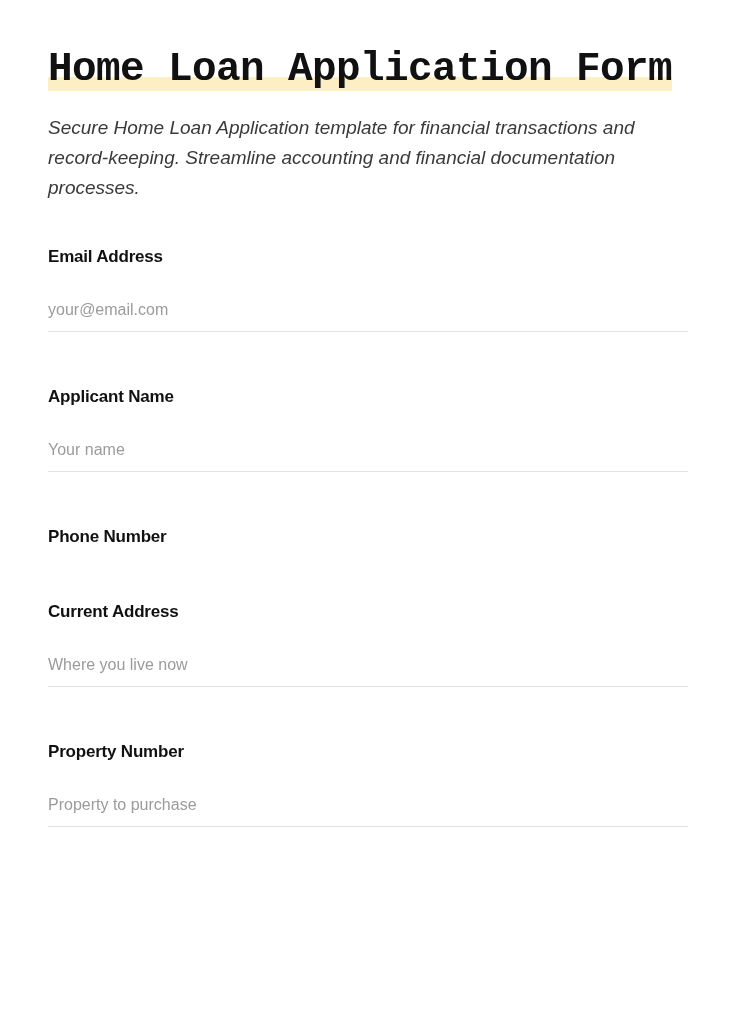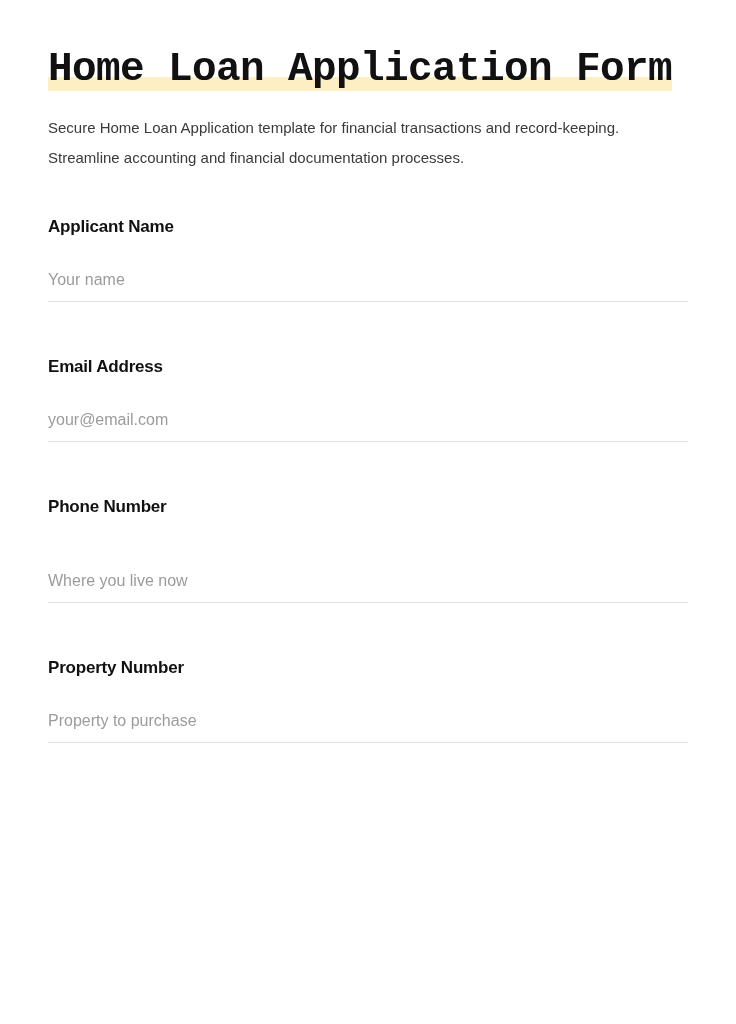--- a/index.html
+++ b/index.html
@@ -41,22 +41,23 @@
     z-index: 1;
     margin: 0;
     font-size: 41px;
     line-height: 1.25;
     font-weight: 700;
     letter-spacing: -0.6px;
     color: #111111;
   }
   .form-desc {
     margin: 18px 0 0 0;
-    font-size: 15px;
+    font-size: 19px;
     line-height: 30px;
+    font-style: italic;
     color: #3a3a3a;
     max-width: 625px;
   }
   .fields {
     margin-top: 44px;
   }
   .field {
     margin-bottom: 55px;
   }
   .field-label {
@@ -84,34 +85,35 @@
   <div class="title-wrap">
     <span class="title-highlight"></span>
     <h1 class="form-title">Home Loan Application Form</h1>
   </div>
 
   <p class="form-desc">Secure Home Loan Application template for financial transactions and record-keeping. Streamline accounting and financial documentation processes.</p>
 
   <div class="fields">
 
     <div class="field">
-      <div class="field-label">Applicant Name</div>
-      <div class="field-input">Your name</div>
+      <div class="field-label">Email Address</div>
+      <div class="field-input">your@email.com</div>
     </div>
 
     <div class="field">
-      <div class="field-label">Email Address</div>
-      <div class="field-input">your@email.com</div>
+      <div class="field-label">Applicant Name</div>
+      <div class="field-input">Your name</div>
     </div>
 
     <div class="field">
       <div class="field-label">Phone Number</div>
     </div>
 
     <div class="field">
+      <div class="field-label">Current Address</div>
       <div class="field-input">Where you live now</div>
     </div>
 
     <div class="field">
       <div class="field-label">Property Number</div>
       <div class="field-input">Property to purchase</div>
     </div>
 
   </div>
 </div>

